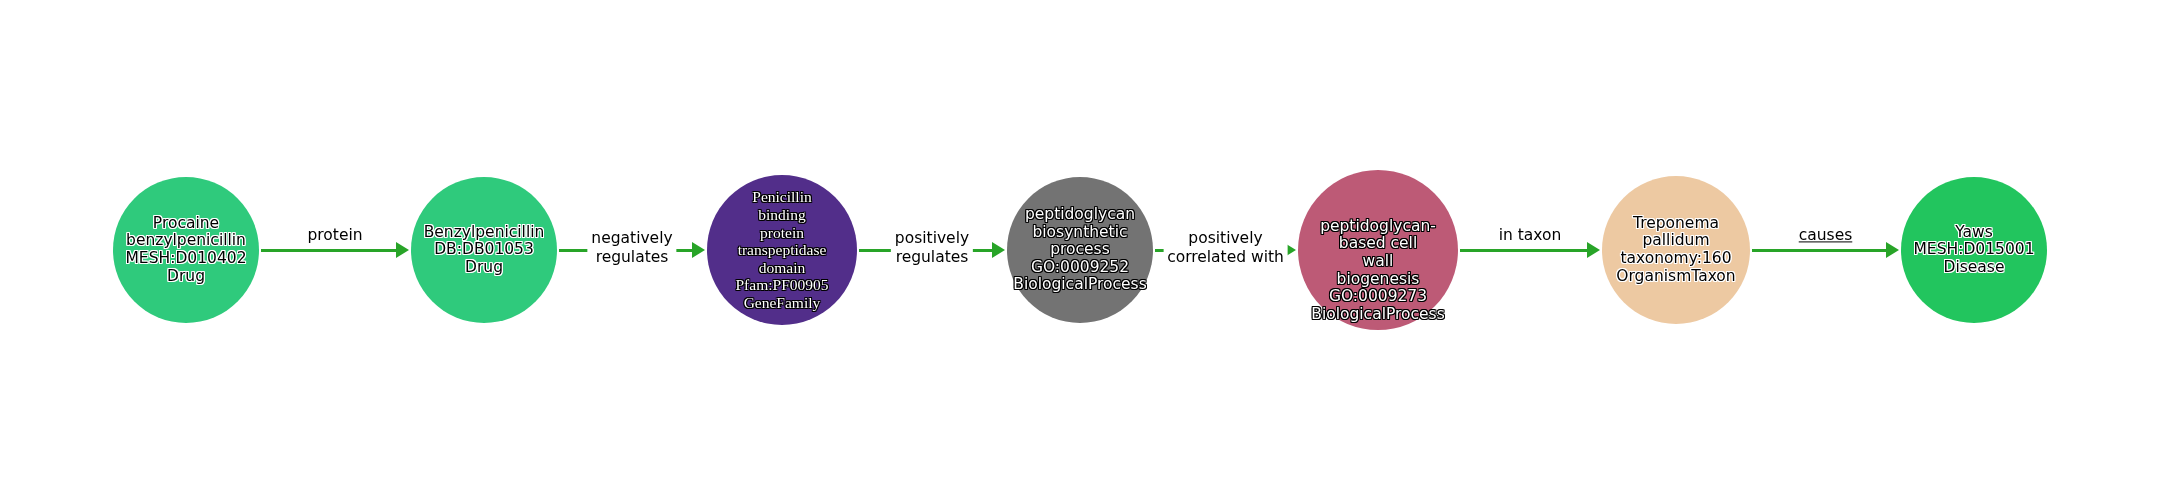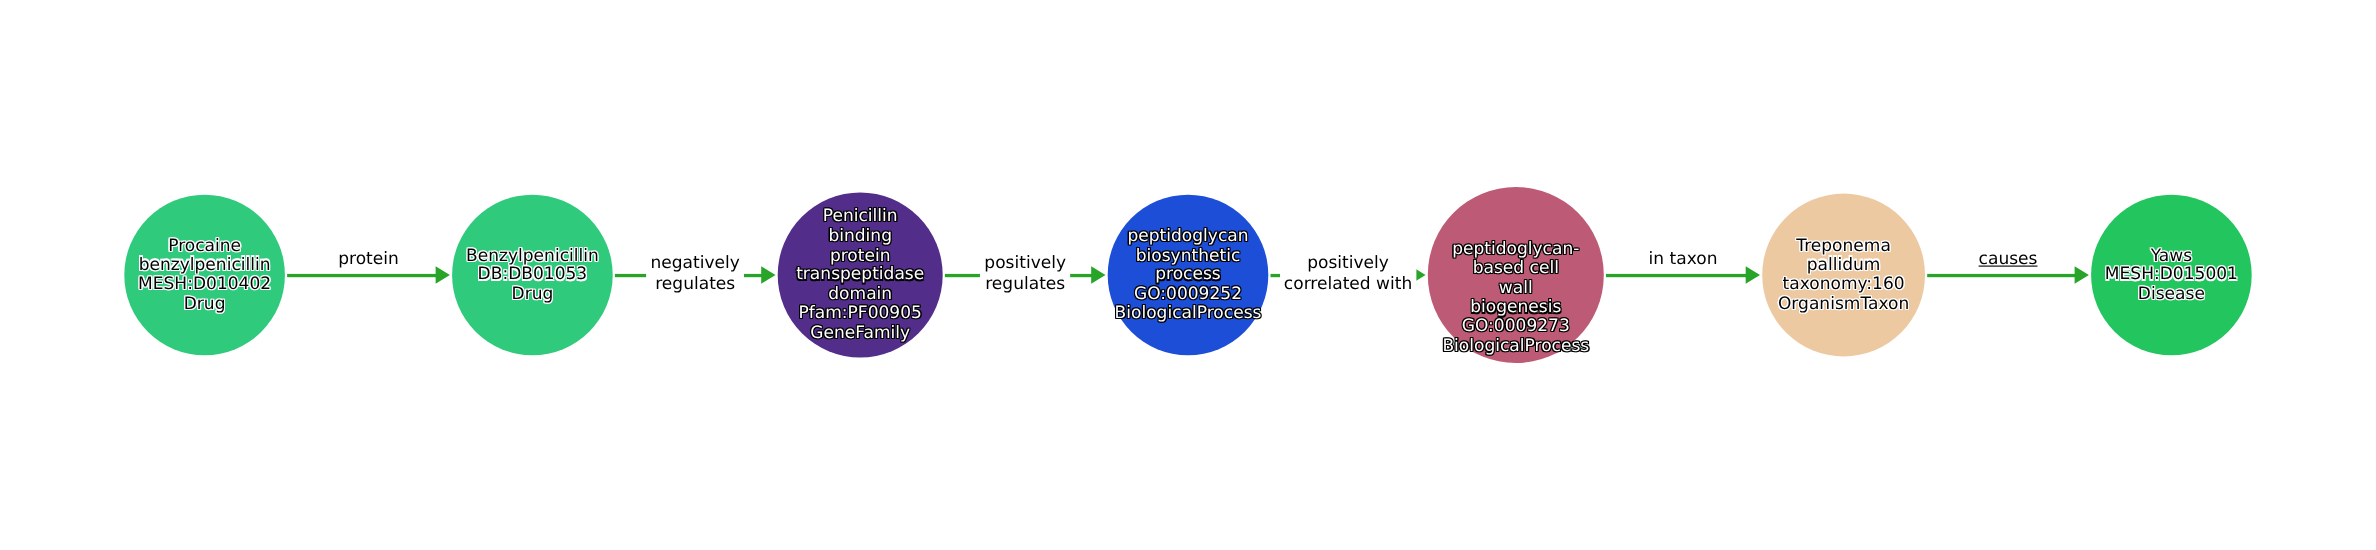--- a/index.html
+++ b/index.html
@@ -78,29 +78,29 @@
 benzylpenicillin
 MESH:D010402
 Drug</span>
       </div>
       <div class="node" style="left: 411px; top: 177px; width: 146px; height: 146px; background: rgb(47, 202, 124);">
         <span class="node-label" style="color: rgb(0, 0, 0); text-shadow: rgb(255, 255, 255) -1px -1px 0px, rgb(255, 255, 255) 0px -1px 0px, rgb(255, 255, 255) 1px -1px 0px, rgb(255, 255, 255) -1px 0px 0px, rgb(255, 255, 255) 1px 0px 0px, rgb(255, 255, 255) -1px 1px 0px, rgb(255, 255, 255) 0px 1px 0px, rgb(255, 255, 255) 1px 1px 0px;">Benzylpenicillin
 DB:DB01053
 Drug</span>
       </div>
       <div class="node" style="left: 707px; top: 175px; width: 150px; height: 150px; background: rgb(82, 46, 138);">
-        <span class="node-label" style="color: rgb(255, 255, 255); text-shadow: rgb(0, 0, 0) -1px -1px 0px, rgb(0, 0, 0) 0px -1px 0px, rgb(0, 0, 0) 1px -1px 0px, rgb(0, 0, 0) -1px 0px 0px, rgb(0, 0, 0) 1px 0px 0px, rgb(0, 0, 0) -1px 1px 0px, rgb(0, 0, 0) 0px 1px 0px, rgb(0, 0, 0) 1px 1px 0px;">Penicillin
+        <span class="node-label" style="color: rgb(255, 255, 255); text-shadow: rgb(0, 0, 0) -1px -1px 0px, rgb(0, 0, 0) 0px -1px 0px, rgb(0, 0, 0) 1px -1px 0px, rgb(0, 0, 0) -1px 0px 0px, rgb(0, 0, 0) 1px 0px 0px, rgb(0, 0, 0) -1px 1px 0px, rgb(0, 0, 0) 0px 1px 0px, rgb(0, 0, 0) 1px 1px 0px; font-family: Liberation Serif, serif;">Penicillin
 binding
 protein
 transpeptidase
 domain
 Pfam:PF00905
 GeneFamily</span>
       </div>
-      <div class="node" style="left: 1007px; top: 177px; width: 146px; height: 146px; background: #1d4ed8;">
+      <div class="node" style="left: 1007px; top: 177px; width: 146px; height: 146px; background: #737373;">
         <span class="node-label" style="color: rgb(255, 255, 255); text-shadow: rgb(0, 0, 0) -1px -1px 0px, rgb(0, 0, 0) 0px -1px 0px, rgb(0, 0, 0) 1px -1px 0px, rgb(0, 0, 0) -1px 0px 0px, rgb(0, 0, 0) 1px 0px 0px, rgb(0, 0, 0) -1px 1px 0px, rgb(0, 0, 0) 0px 1px 0px, rgb(0, 0, 0) 1px 1px 0px;">peptidoglycan
 biosynthetic
 process
 GO:0009252
 BiologicalProcess</span>
       </div>
       <div class="node" style="left: 1298px; top: 170px; width: 160px; height: 160px; background: rgb(189, 90, 118);">
         <span class="node-label" style="color: #ffffff; text-shadow: rgb(0, 0, 0) -1px -1px 0px, rgb(0, 0, 0) 0px -1px 0px, rgb(0, 0, 0) 1px -1px 0px, rgb(0, 0, 0) -1px 0px 0px, rgb(0, 0, 0) 1px 0px 0px, rgb(0, 0, 0) -1px 1px 0px, rgb(0, 0, 0) 0px 1px 0px, rgb(0, 0, 0) 1px 1px 0px; margin-top: 41px;">peptidoglycan-
 based cell
 wall

